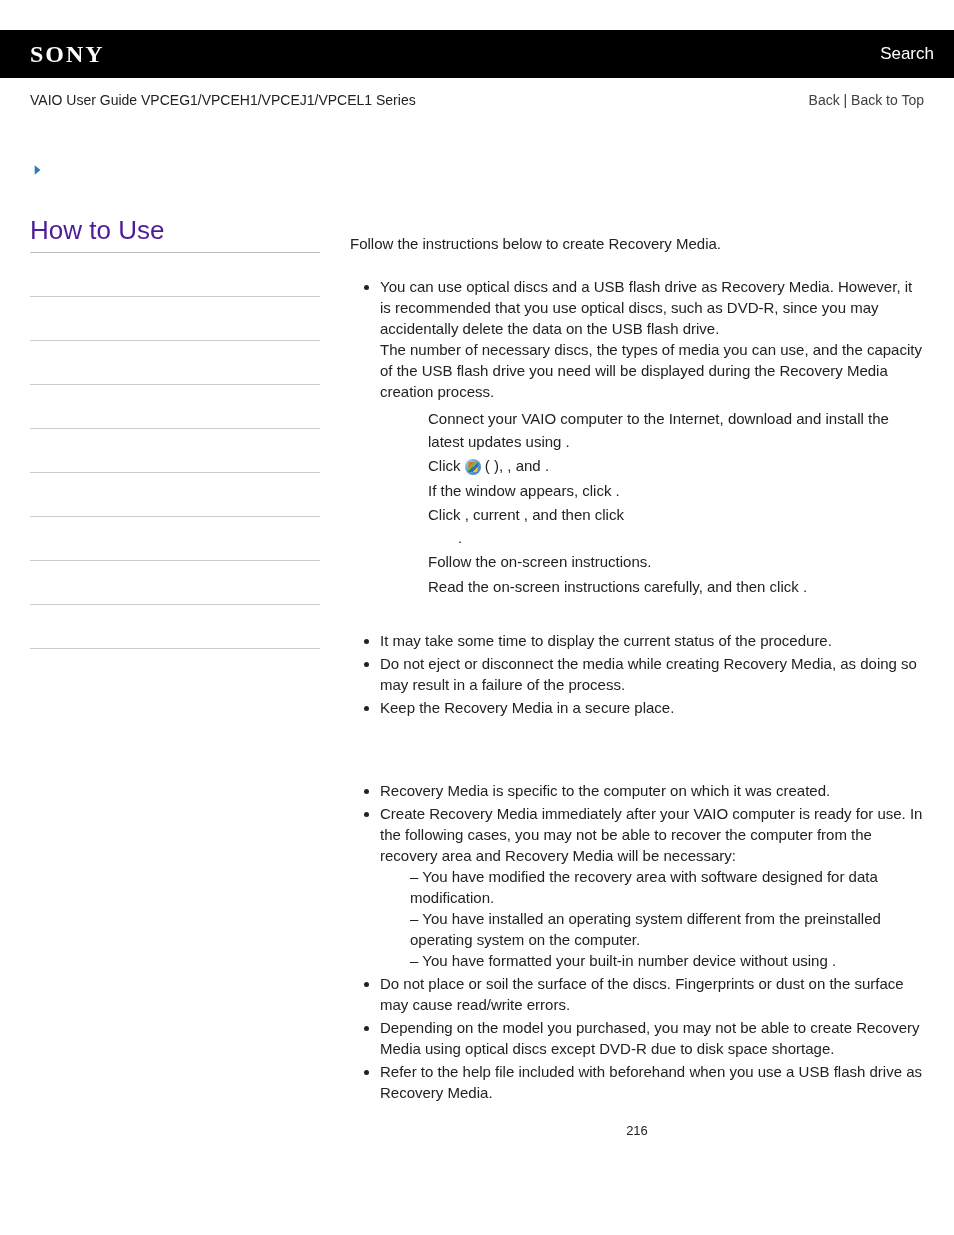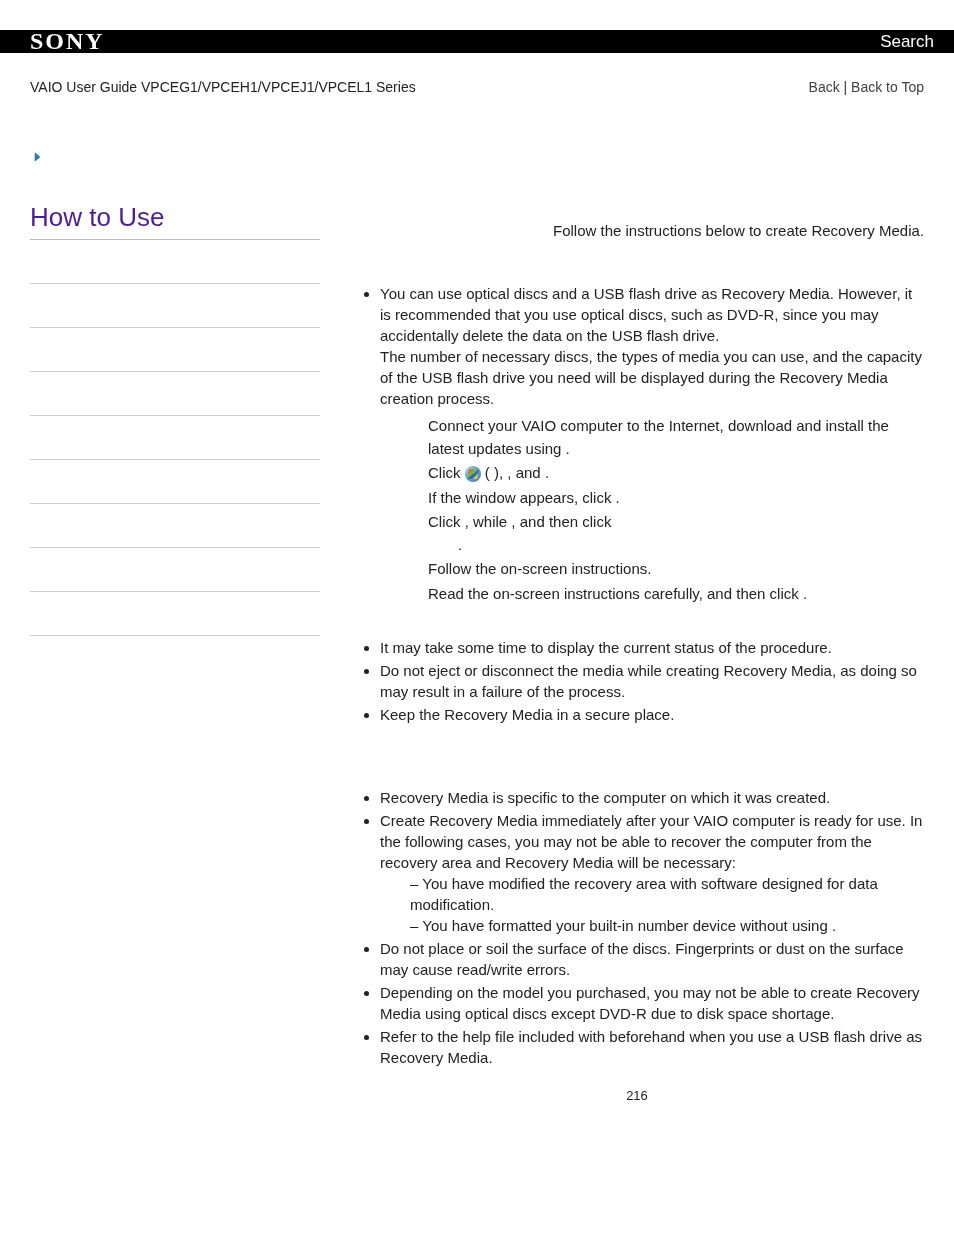--- a/index.html
+++ b/index.html
@@ -1,31 +1,31 @@
 <!DOCTYPE html>
 <html><head>
 <meta charset="utf-8">
 <style>
   * { box-sizing: border-box; margin: 0; padding: 0; }
   body { font-family: Arial, Helvetica, sans-serif; font-size: 15px; color: #222; background: #fff; width: 954px; }
-  .topbar { background: #000; color: #fff; height: 23px; display: flex; align-items: center; justify-content: space-between; padding: 0 20px 0 30px; margin-top: 30px;}
+  .topbar { background: #000; color: #fff; height: 48px; display: flex; align-items: center; justify-content: space-between; padding: 0 20px 0 30px; margin-top: 30px;}
   .logo { font-family: "Times New Roman", serif; font-weight: bold; letter-spacing: 2px; font-size: 24px; }
   .search { font-size: 17px; }
-  .subbar { display: flex; justify-content: space-between; padding: 14px 30px 0 30px; font-size: 14px; margin-top: 12px; }
+  .subbar { display: flex; justify-content: space-between; padding: 14px 30px 0 30px; font-size: 14px; }
   .subbar .right a { color: #404040; text-decoration: none; }
   .subbar .right { color: #333; }
   .content-wrap { padding: 0 30px; }
   .chev { margin-top: 55px; }
   .chev svg { width: 14px; height: 14px; }
   .two-col { display: flex; gap: 30px; margin-top: 35px; }
   .left-col { width: 290px; flex-shrink: 0; }
   .left-col h1 { font-weight: normal; font-size: 26px; color: #4c1d95; padding-bottom: 6px; border-bottom: 1px solid #bbb; }
   .left-col .nav-item { height: 44px; border-bottom: 1px solid #ccc; }
   .right-col { flex: 1; padding-top: 20px; }
-  .intro { margin-bottom: 44px; text-align: right; }
+  .intro { margin-bottom: 24px; }
   ul.bul { list-style: disc; padding-left: 30px; }
   ul.bul > li { margin-bottom: 2px; line-height: 1.4; }
   ul.dash { list-style: none; padding-left: 30px; }
   ul.dash > li::before { content: "– "; }
   ul.dash > li { line-height: 1.4; }
   .steps { padding-left: 30px; margin-top: 6px; }
   .steps p { line-height: 1.5; margin-bottom: 2px; margin-left: 48px; }
   .steps ul.bul { margin: 6px 0 6px 10px; padding-left: 20px;}
   .section-gap { height: 30px; }
   .winicon { display:inline-block; width:16px; height:16px; vertical-align:middle; border-radius:50%; background: radial-gradient(circle at 30% 30%, #9ed0f0, #2b6fb8); position:relative; }
@@ -87,21 +87,21 @@
         <p>
           <span>Click </span><span class="winicon"></span><span> (          ), </span><span>, and </span><span>.</span>
         </p>
         <p>
           <span>If the </span>
           <span> window appears, click </span>
           <span>.</span>
         </p>
         <p>
           <span>Click </span>
-          <span>, while </span>
+          <span>, current </span>
           <span>, and then click </span>
           <br>
           <span style="padding-left:30px;">.</span>
         </p>
         <p>Follow the on-screen instructions.</p>
         <p>
           <span>Read the on-screen instructions carefully, and then click </span>
           <span>.</span>
         </p>
       </div>
@@ -116,20 +116,21 @@
 
       <div class="section-gap"></div>
       <div class="section-gap"></div>
 
       <ul class="bul">
         <li>Recovery Media is specific to the computer on which it was created.</li>
         <li>
           <span>Create Recovery Media immediately after your VAIO computer is ready for use. In the following cases, you may not be able to recover the computer from the recovery area and Recovery Media will be necessary:</span>
           <ul class="dash">
             <li>You have modified the recovery area with software designed for data modification.</li>
+            <li>You have installed an operating system different from the preinstalled operating system on the computer.</li>
             <li>
               <span>You have formatted your built-in number device without using </span>
               <span>.</span>
             </li>
           </ul>
         </li>
         <li>Do not place or soil the surface of the discs. Fingerprints or dust on the surface may cause read/write errors.</li>
         <li>Depending on the model you purchased, you may not be able to create Recovery Media using optical discs except DVD-R due to disk space shortage.</li>
         <li>
           <span>Refer to the help file included with </span>

